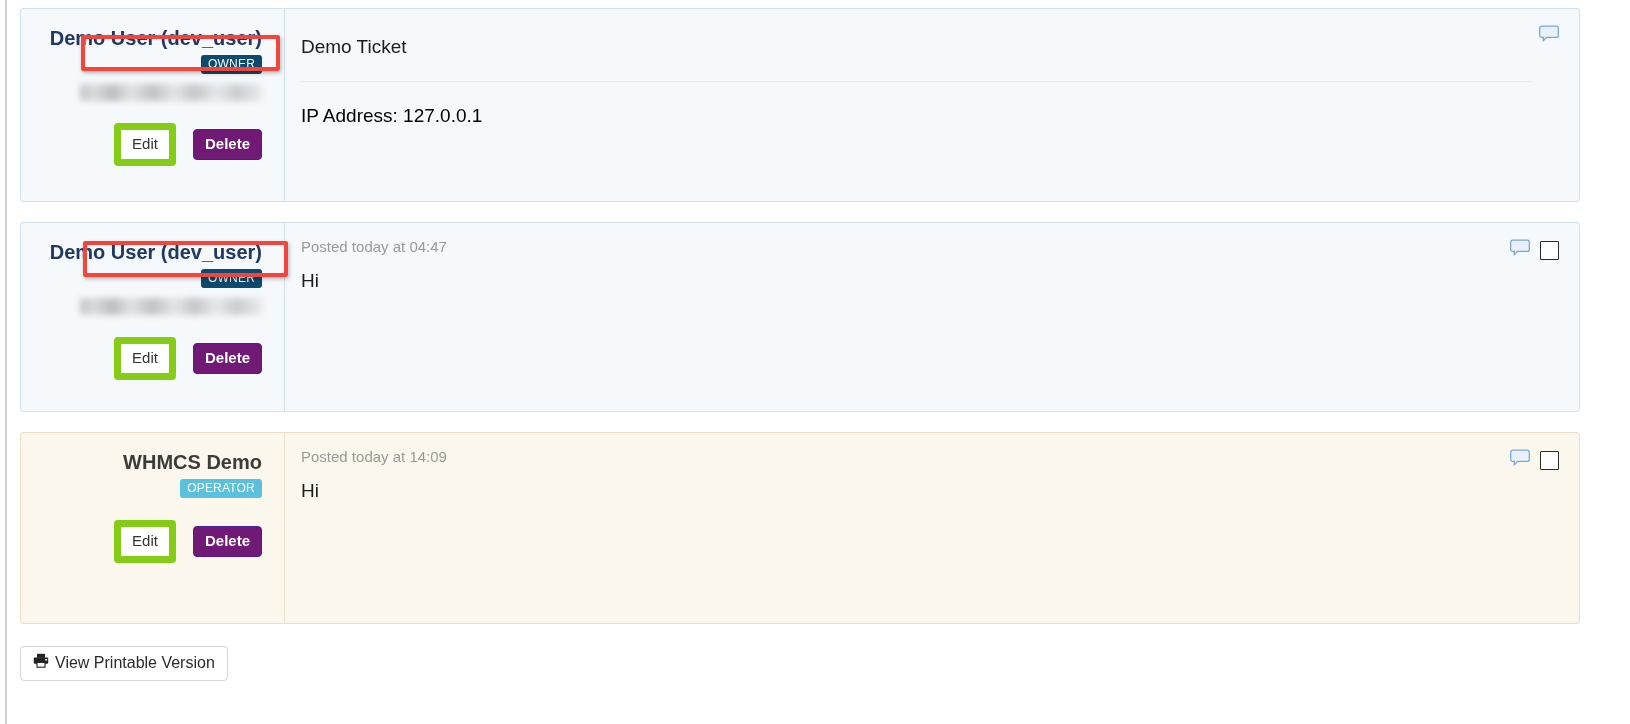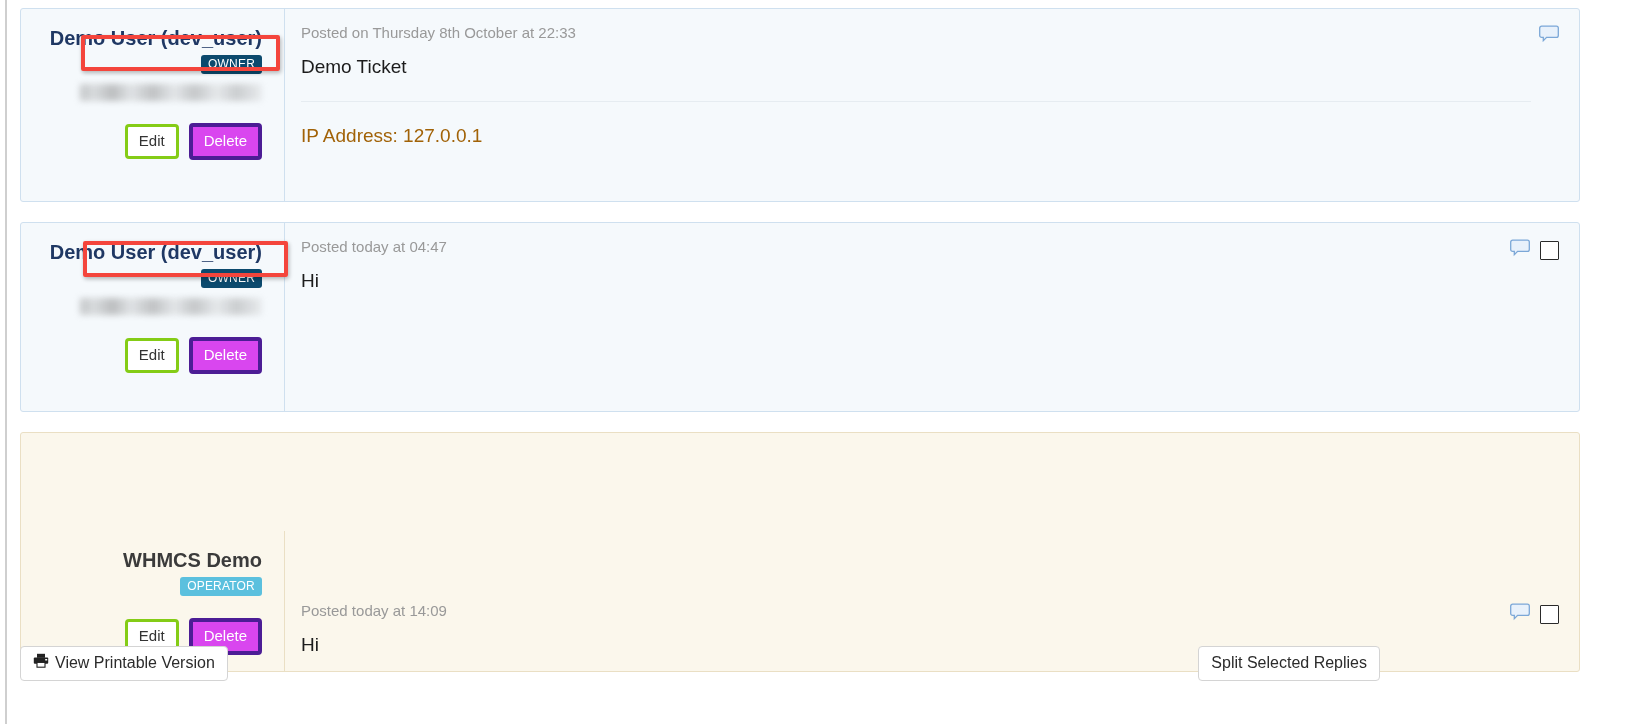--- a/index.html
+++ b/index.html
@@ -51,21 +51,21 @@
     background: #f5f9fc;
     border-color: #cfe0ef;
   }
   .reply.operator {
     background: #fbf7ec;
     border-color: #eadfc4;
   }
 
   .reply-h1 { height: 194px; }
   .reply-h2 { height: 190px; }
-  .reply-h3 { height: 240px; align-items: flex-end; }
+  .reply-h3 { height: 192px; }
 
   
   .author {
     position: relative;
     width: 264px;
     flex: 0 0 264px;
     border-right: 1px solid #cfe0ef;
     padding: 16px 22px 16px 16px;
     text-align: right;
   }
@@ -146,28 +146,29 @@
     font-size: 15px;
     line-height: 18px;
     padding: 5px 11px 6px 11px;
     border-radius: 4px;
     cursor: pointer;
     font-family: "Liberation Sans", sans-serif;
     vertical-align: middle;
   }
   .btn-edit {
     background: #ffffff;
-    border: 3px solid #84cc16;
+    border: 7px solid #84cc16;
     color: #333333;
-    margin-right: 10px;
+    margin-right: 17px;
   }
   .btn-delete {
-    background: #d946ef;
-    border: 4px solid #4c1d95;
+    background: #701a75;
+    border: 1px solid #4c1d95;
     color: #ffffff;
+    font-weight: bold;
   }
 
   
   .content {
     position: relative;
     flex: 1 1 auto;
     padding: 14px 20px 14px 16px;
   }
   .posted {
     font-size: 15px;
@@ -181,21 +182,21 @@
     line-height: 24px;
   }
   .msg-divider {
     margin-top: 22px;
     border-top: 1px solid #e6ecf1;
     width: 1230px;
   }
   .msg-ip {
     margin-top: 22px;
     font-size: 19px;
-    color: #a16207;
+    color: #000000;
     line-height: 24px;
   }
 
   
   .reply-tools {
     position: absolute;
     right: 20px;
     top: 16px;
     display: flex;
     align-items: center;
@@ -210,21 +211,21 @@
     border-radius: 1px;
     cursor: pointer;
     display: block;
   }
 
   
   .footer {
     position: absolute;
     left: 20px;
     top: 646px;
-    width: 1360px;
+    width: 1560px;
     height: 34px;
   }
   .btn-footer {
     position: absolute;
     font-size: 16px;
     line-height: 20px;
     padding: 6px 12px 7px 12px;
     background: #ffffff;
     border: 1px solid #d4d4d4;
     border-radius: 4px;
@@ -254,21 +255,20 @@
         </div>
         <div><span class="badge badge-owner">OWNER</span></div>
         <div><span class="email-blur"></span></div>
         <div class="author-actions">
           <span class="btn btn-edit">Edit</span><span class="btn btn-delete">Delete</span>
         </div>
         <div class="hl-box r1"></div>
       </div>
 
       <div class="content">
-        <div class="posted">Posted on Thursday 8th October at 22:33</div>
         <div class="msg-title">Demo Ticket</div>
         <div class="msg-divider"></div>
         <div class="msg-ip">IP Address: 127.0.0.1</div>
 
         <div class="reply-tools">
           <span class="bubble-icon">
             <svg width="20" height="18" viewBox="0 0 20 18">
               <path d="M2.6 1.2h14.8a1.9 1.9 0 0 1 1.9 1.9v7.4a1.9 1.9 0 0 1-1.9 1.9H7.6l-3.3 3.3v-3.3H2.6A1.9 1.9 0 0 1 .7 10.5V3.1a1.9 1.9 0 0 1 1.9-1.9z" fill="#e8f1fb" stroke="#7ba7d7" stroke-width="1.3"></path>
             </svg>
           </span>
@@ -339,16 +339,15 @@
       <span class="printer-icon">
         <svg width="16" height="15" viewBox="0 0 16 15">
           <rect x="4" y="0.8" width="8" height="4" fill="#222"></rect>
           <rect x="0.8" y="4.6" width="14.4" height="6.2" rx="1" fill="#222"></rect>
           <rect x="4" y="9.4" width="8" height="4.8" fill="#fff" stroke="#222" stroke-width="1.1"></rect>
           <rect x="12.2" y="6" width="2" height="1.5" fill="#fff"></rect>
         </svg>
       </span>
       <span>View Printable Version</span>
     </div>
-    <div class="btn-footer btn-split">Split Selected Replies</div>
   </div>
 
 </div>
 
 </body></html>

